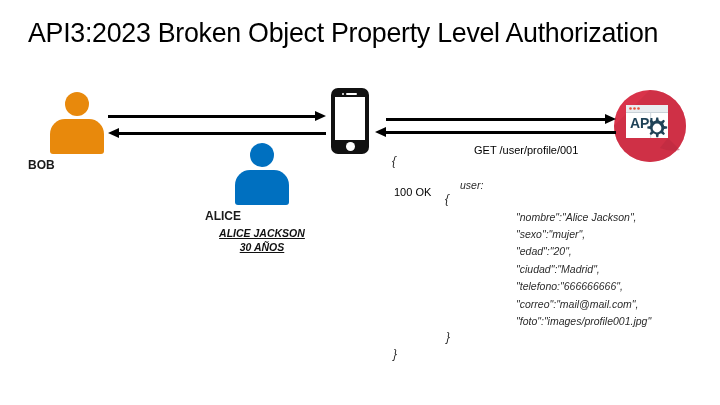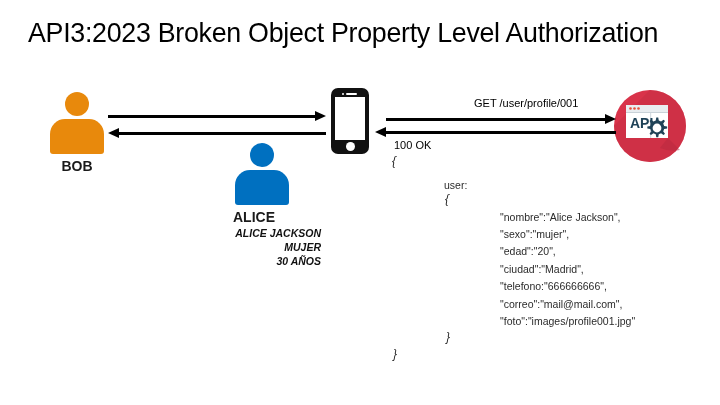--- a/index.html
+++ b/index.html
@@ -56,38 +56,39 @@
     top: 27px;
     width: 54px;
     height: 35px;
     border-radius: 15px 15px 3px 3px;
   }
   .person-bob .head, .person-bob .body { background: #E8890C; }
   .person-alice .head, .person-alice .body { background: #0070C0; }
 
   .person-name {
     position: absolute;
-    text-align: center;
-    font-family: "Liberation Sans", sans-serif;
-    font-size: 14px;
+    text-align: left;
+    font-family: "Liberation Sans", sans-serif;
+    font-size: 12px;
     font-weight: bold;
     color: #1a1a1a;
     white-space: nowrap;
   }
 
   .alice-details {
     position: absolute;
-    text-align: right;
+    text-align: center;
     font-family: "Liberation Sans", sans-serif;
     font-size: 10.5px;
     font-weight: bold;
     font-style: italic;
     color: #111111;
     line-height: 14px;
     white-space: nowrap;
+    text-decoration: underline;
   }
 
   
   .phone {
     position: absolute;
     left: 331px;
     top: 88px;
     width: 38px;
     height: 66px;
     background: #111111;
@@ -168,30 +169,33 @@
     border-bottom: 5px solid transparent;
     border-right: 11px solid #000000;
   }
 
   .arrow-label {
     position: absolute;
     font-family: "Liberation Sans", sans-serif;
     font-size: 11px;
     color: #000000;
     white-space: nowrap;
+    margin-top: 47px;
   }
 
   
   .json-text {
     position: absolute;
     font-family: "Liberation Sans", sans-serif;
     font-size: 10.5px;
+    font-style: italic;
     color: #2b2b2b;
     white-space: pre;
     line-height: 17.6px;
+    margin-left: 16px;
   }
   .json-brace {
     position: absolute;
     font-family: "Liberation Sans", sans-serif;
     font-size: 12px;
     font-style: italic;
     color: #2b2b2b;
     white-space: pre;
   }
 </style>
@@ -208,21 +212,20 @@
   </div>
   <div class="person-name" style="left:28px; top:158px; width:98px;">BOB</div>
 
   <div class="person person-alice" style="left:233px; top:143px;">
     <div class="head"></div>
     <div class="body"></div>
   </div>
   <div class="person-name" style="left:205px; top:209px; width:98px;">ALICE</div>
   <div class="alice-details" style="left:203px; top:226px; width:118px;">
     <div>ALICE JACKSON</div>
-    <div>MUJER</div>
     <div>30 AÑOS</div>
   </div>
 
   <div class="phone">
     <div class="cam"></div>
     <div class="speaker"></div>
     <div class="screen"></div>
     <div class="home"></div>
   </div>
 

